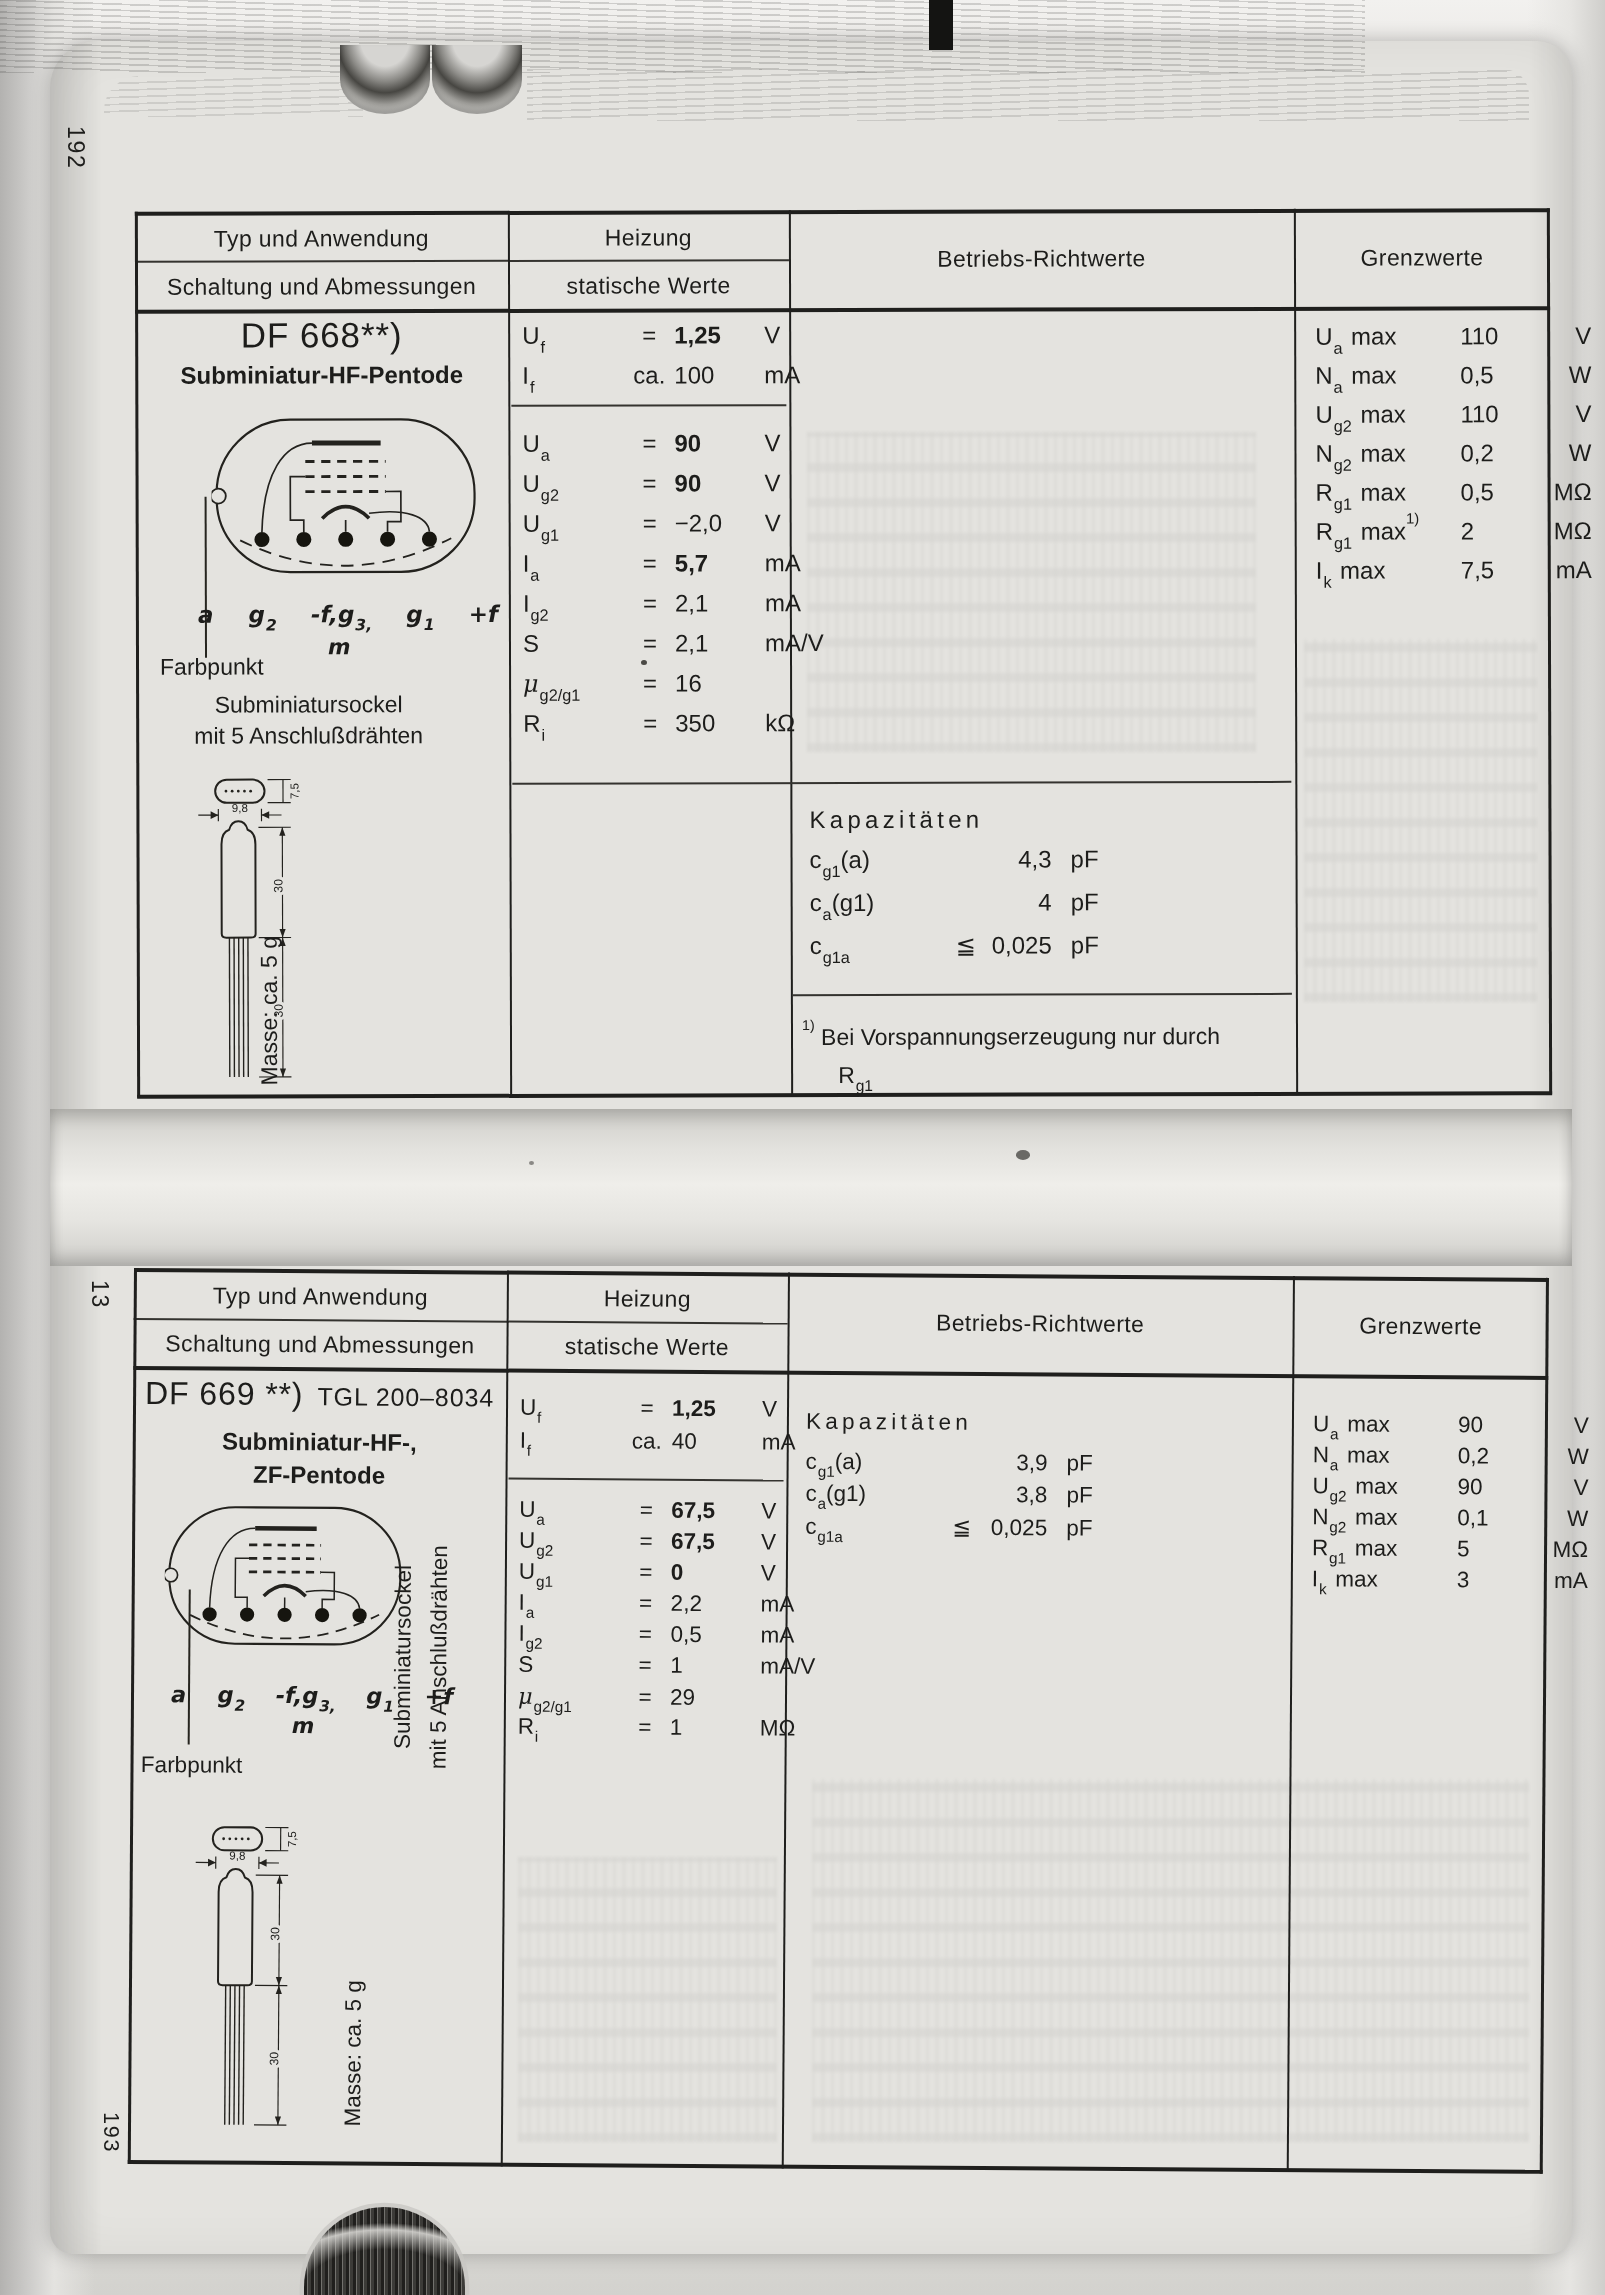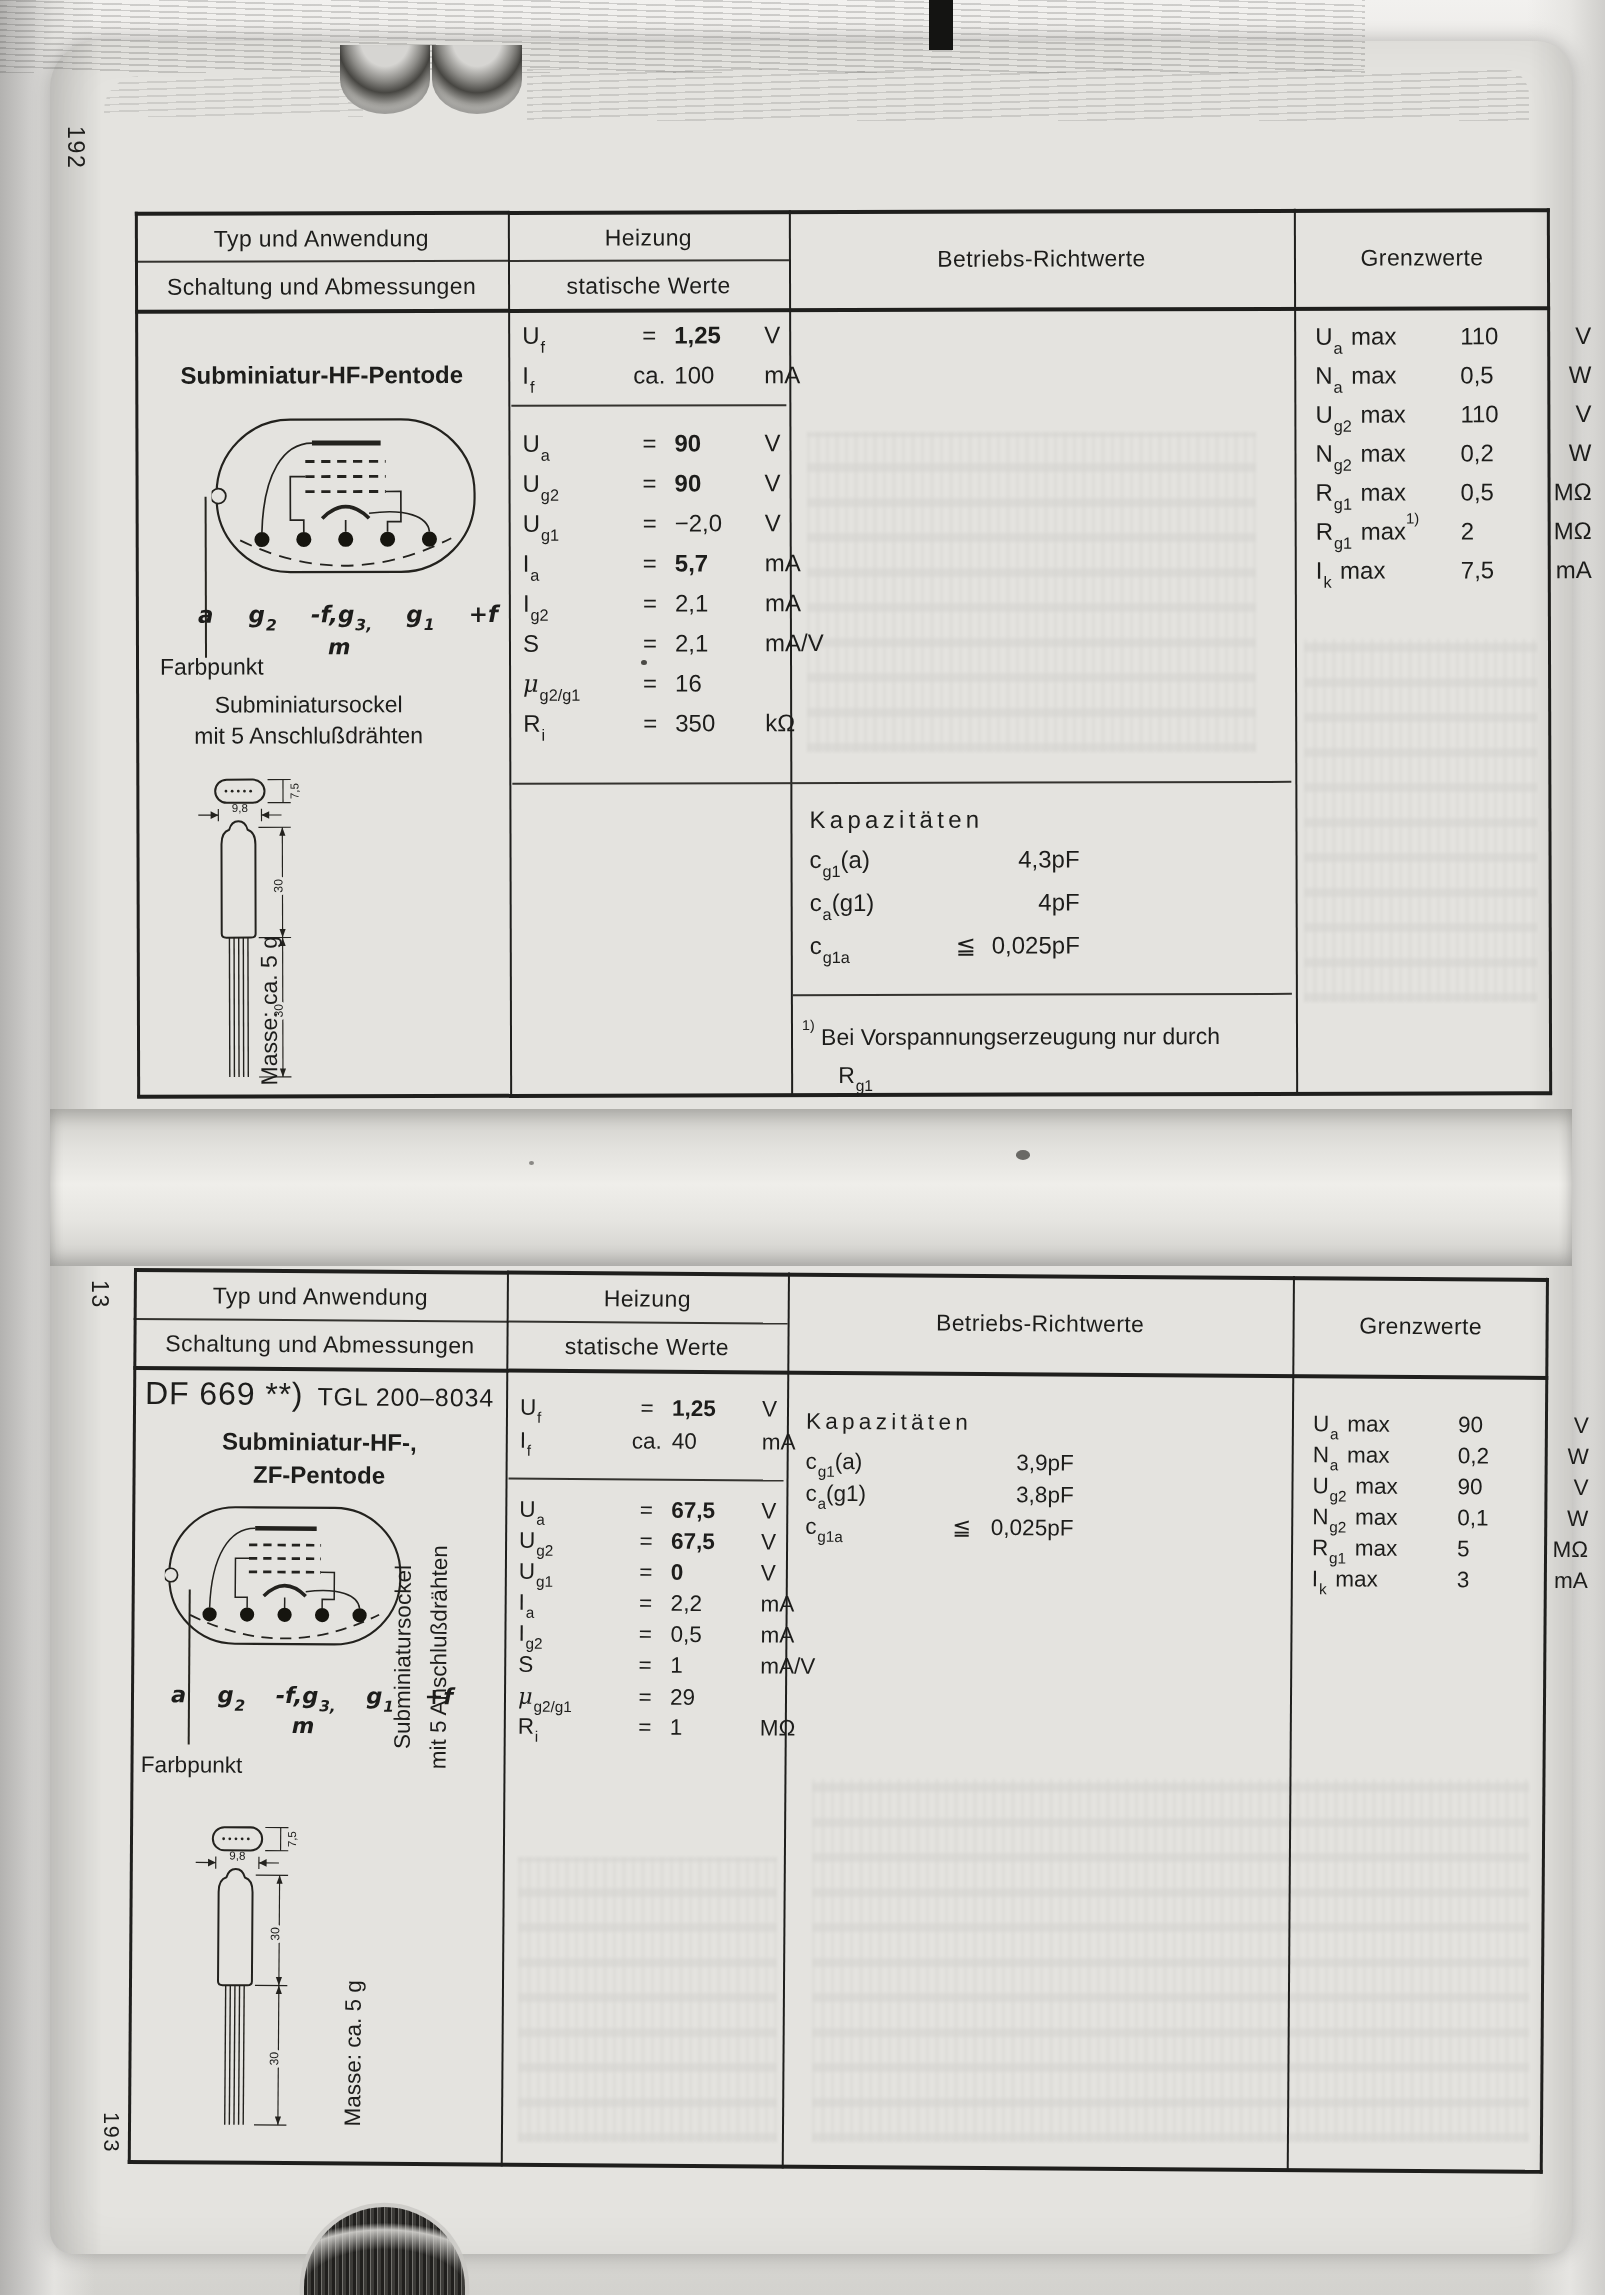--- a/index.html
+++ b/index.html
@@ -71,21 +71,21 @@
   .prow.mu .psym i{font-style:italic;font-family:"DejaVu Serif",serif;}
   .psym i,.csym i,.lsym i{font-style:normal;}
   sub{font-size:.68em;position:relative;bottom:-.18em;line-height:0;margin-left:0.9px;}
   sup{font-size:.62em;position:relative;top:-.45em;line-height:0;}
   
   .crow{display:flex;align-items:baseline;height:43px;}
   .t193 .crow{height:32px;}
   .csym{width:114px;white-space:nowrap;}
   .crel{width:52px;text-align:right;}
   .cval{width:76px;text-align:right;white-space:nowrap;}
-  .cunit{margin-left:0;}
+  .cunit{margin-left:19px;}
   .cap-title{letter-spacing:4.3px;white-space:nowrap;}
   
   .lrow{display:flex;align-items:baseline;height:39px;}
   .t193 .lrow{height:31px;}
   .lsym{width:145px;white-space:nowrap;}
   .ltail{margin-left:8.6px;}
   .lval{width:69px;text-align:left;white-space:nowrap;}
   .lunit{width:62px;text-align:right;white-space:nowrap;}
   
   .pins{position:absolute;display:flex;justify-content:space-between;
@@ -136,20 +136,21 @@
       <div class="hline thin" style="left:376px;top:572px;width:779px;height:1.7px;"></div>
       <div class="hline thin" style="left:656px;top:784px;width:499px;height:1.7px;"></div>
 
       <div class="cell hdr" style="left:0;top:14px;width:373px;">Typ und Anwendung</div>
       <div class="cell hdr" style="left:0;top:62px;width:373px;">Schaltung und Abmessungen</div>
       <div class="cell hdr" style="left:373px;top:14px;width:281px;">Heizung</div>
       <div class="cell hdr" style="left:373px;top:62px;width:281px;">statische Werte</div>
       <div class="cell hdr" style="left:654px;top:36px;width:505px;">Betriebs-Richtwerte</div>
       <div class="cell hdr" style="left:1159px;top:36px;width:256px;">Grenzwerte</div>
 
+      <div class="tube-title" style="left:0;top:104px;"><span>DF 668**)</span></div>
       <div class="tube-sub" style="left:0;top:150px;">Subminiatur-HF-Pentode</div>
 
       <svg style="position:absolute;left:76px;top:197px;" width="268" height="190" viewBox="0 0 320 212">
         <rect x="6" y="6" width="308" height="182" rx="88" fill="none" stroke="#23221e" stroke-width="2.6"></rect>
         <path d="M34,150 Q160,212 286,148" fill="none" stroke="#23221e" stroke-width="2.2" stroke-dasharray="15 10"></path>
         <circle cx="8" cy="97" r="9" fill="#e4e3df" stroke="#23221e" stroke-width="2.2"></circle>
         <line x1="120" y1="34" x2="202" y2="34" stroke="#23221e" stroke-width="6"></line>
         <line x1="112" y1="56" x2="208" y2="56" stroke="#23221e" stroke-width="3.4" stroke-dasharray="11 8"></line>
         <line x1="112" y1="74" x2="208" y2="74" stroke="#23221e" stroke-width="3.4" stroke-dasharray="11 8"></line>
         <line x1="112" y1="92" x2="208" y2="92" stroke="#23221e" stroke-width="3.4" stroke-dasharray="11 8"></line>

